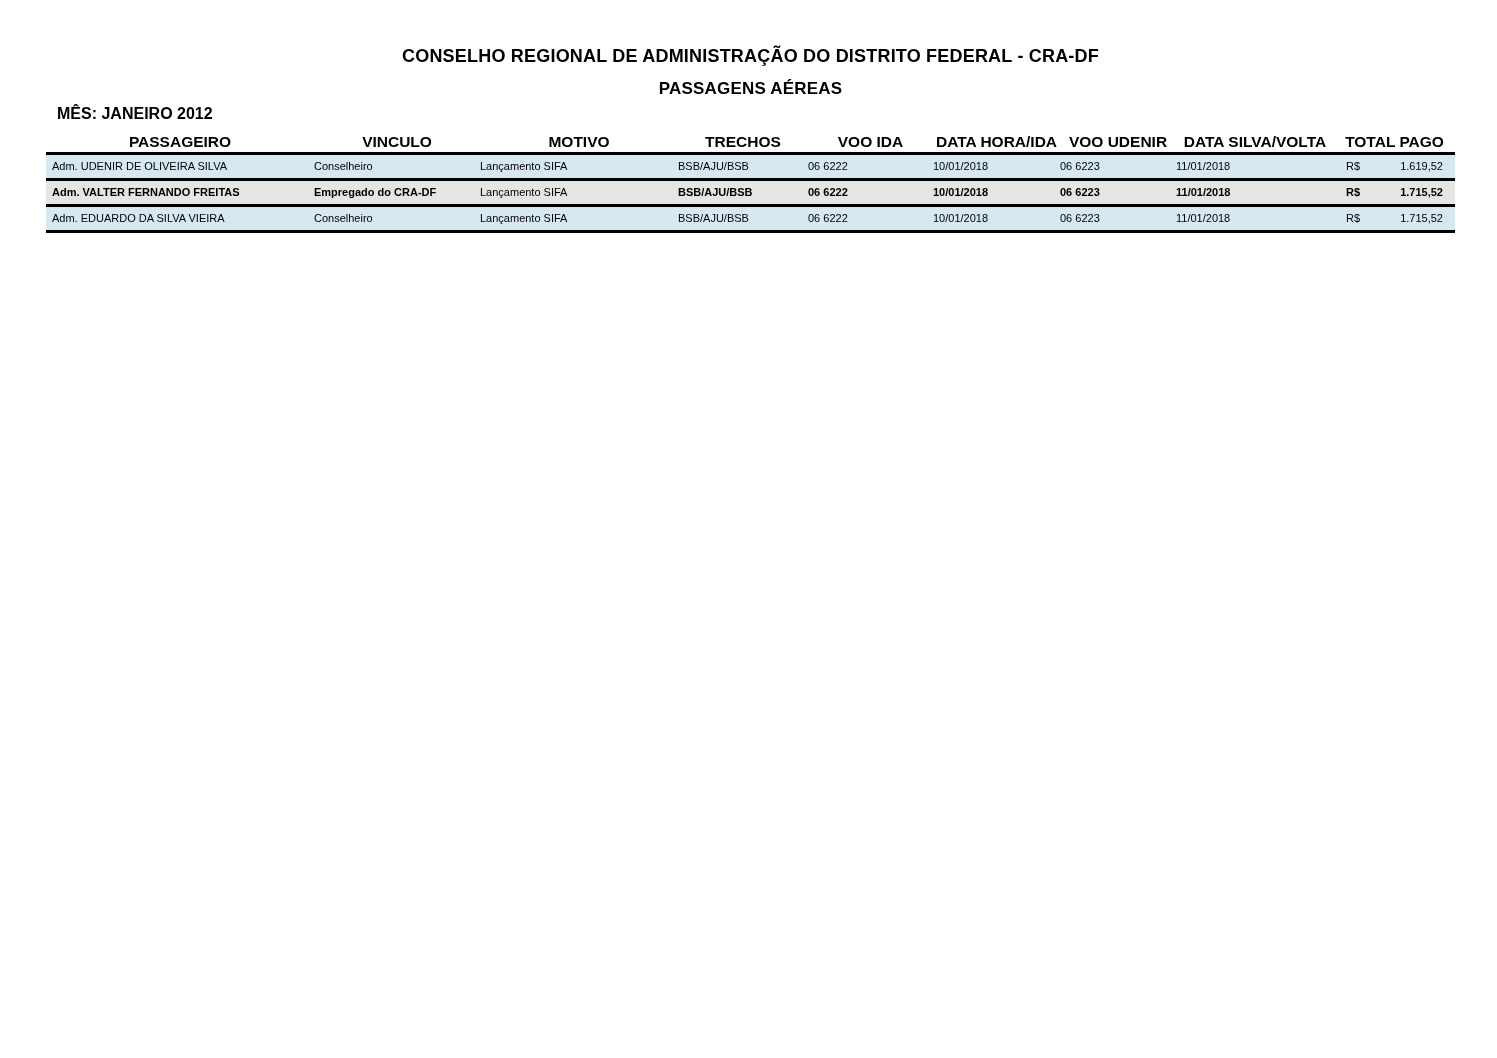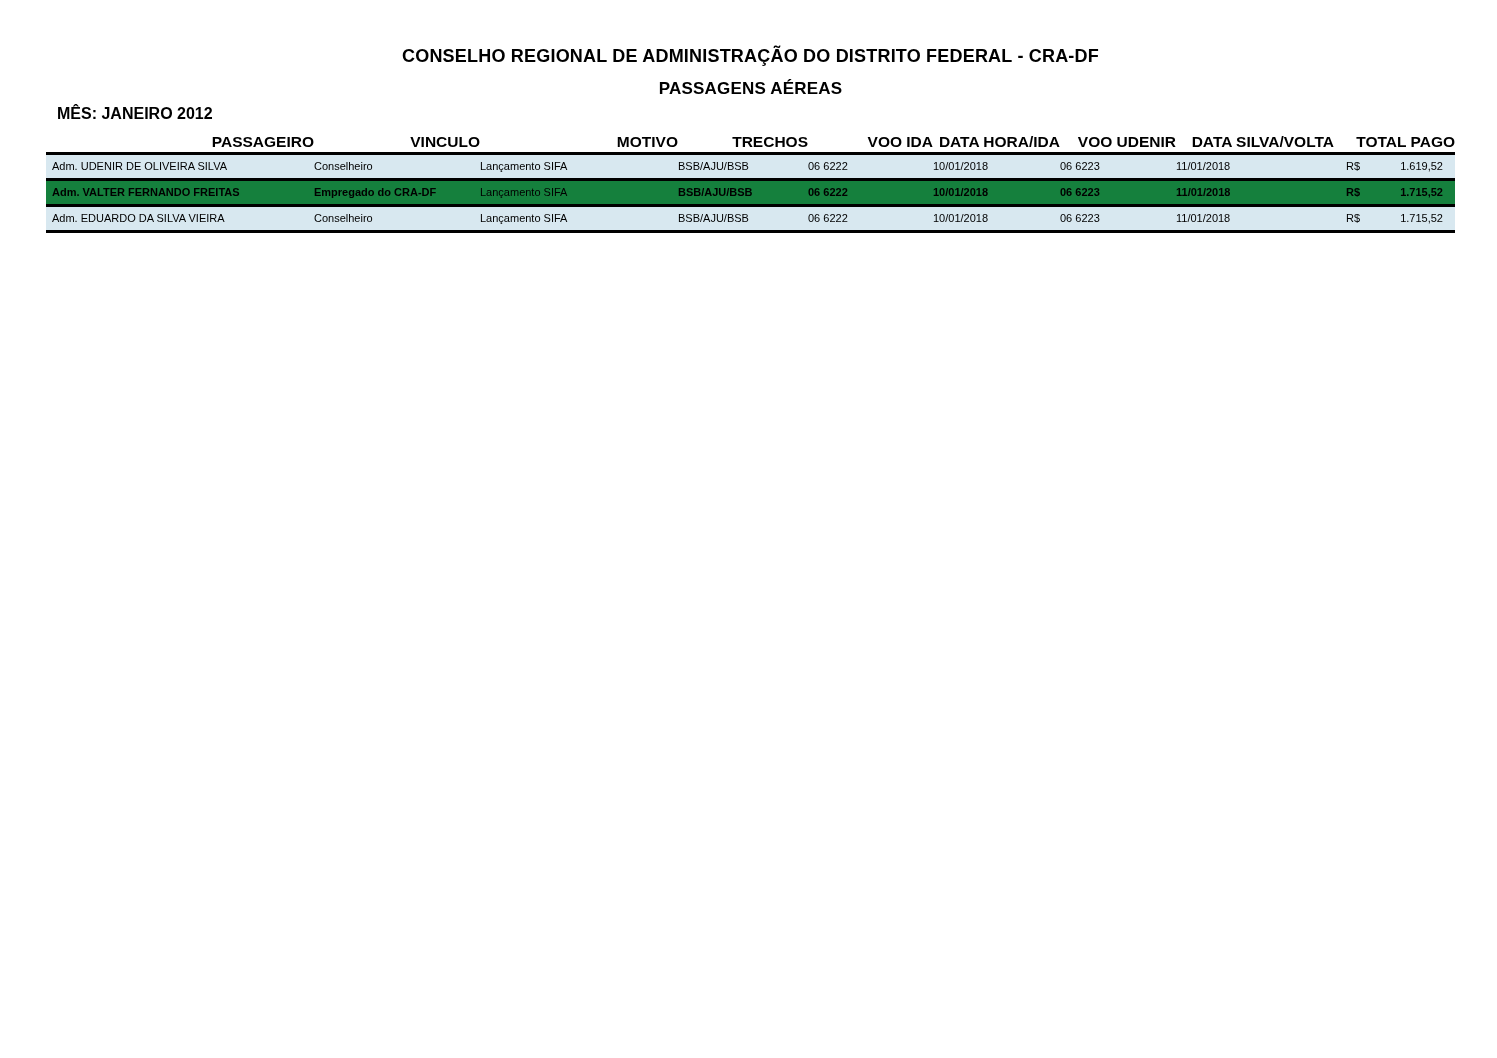--- a/index.html
+++ b/index.html
@@ -53,21 +53,21 @@
     box-sizing: border-box;
   }
   .thead {
     height: 24px;
     border-bottom: 3px solid #000000;
     font-weight: bold;
     font-size: 15.5px;
   }
   .thead .th {
     line-height: 21px;
-    text-align: right;
+    text-align: center;
     white-space: nowrap;
     overflow: hidden;
   }
   .row {
     height: 26px;
     border-bottom: 3px solid #000000;
     background: #d8e8f0;
     font-size: 11px;
   }
   .row .td {
@@ -79,21 +79,21 @@
   .row .td.cell-left {
     text-align: left;
     padding-left: 6px;
   }
   .row .td.cell-money {
     display: flex;
     justify-content: space-between;
     padding: 0 12px;
   }
   .row--emph {
-    background: #15803d;
+    background: #e5e5e5;
     font-weight: bold;
   }
   .row--emph .td.cell-motivo {
     font-weight: normal;
   }
 </style>
 </head>
 <body>
 
 <div>

